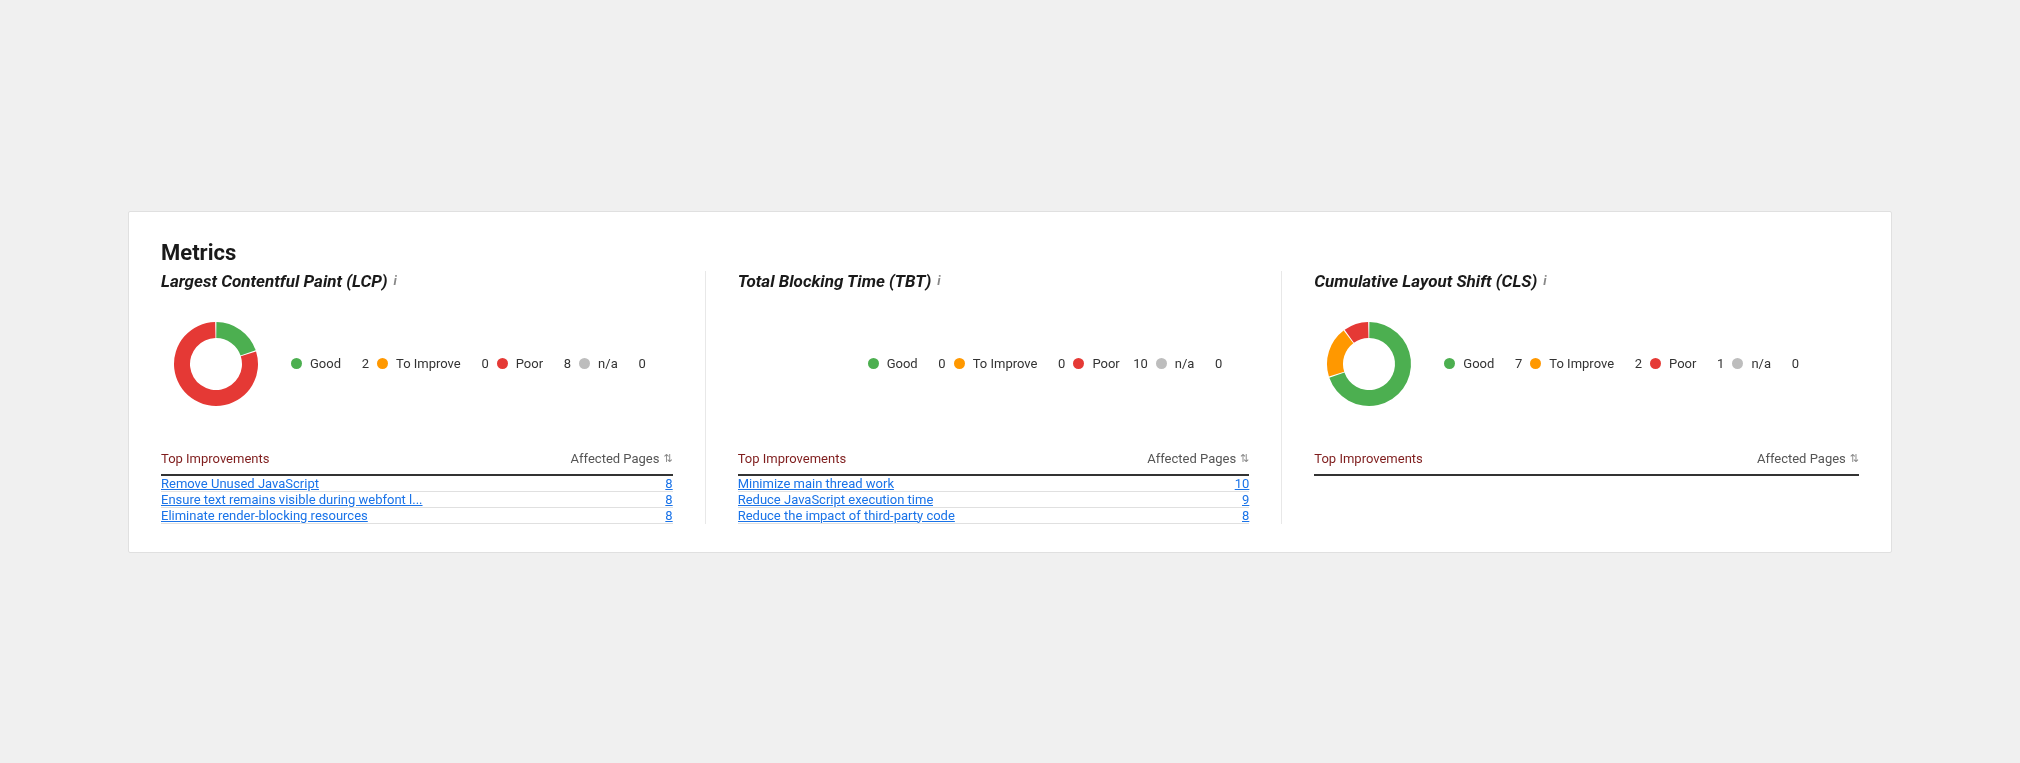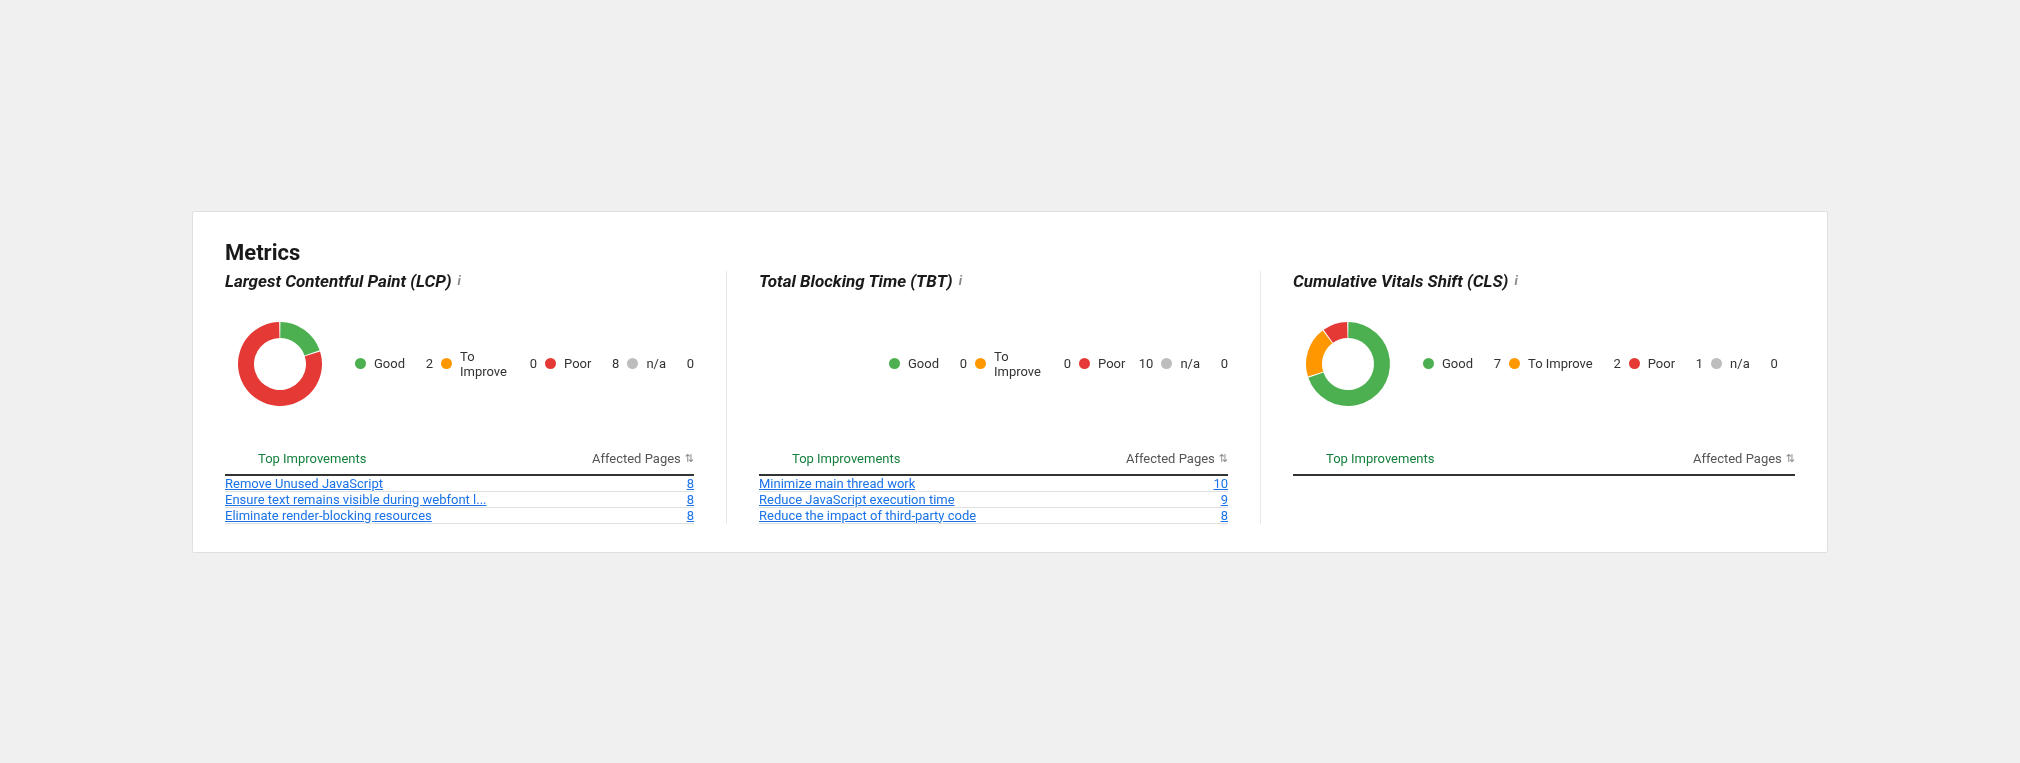--- a/index.html
+++ b/index.html
@@ -10,21 +10,21 @@
       align-items: center;
       justify-content: center;
       min-height: 100vh;
       padding: 20px;
     }
     .card {
       background: #fff;
       border: 1px solid #e0e0e0;
       border-radius: 2px;
       padding: 28px 32px;
-      width: 1636px;
+      width: 1764px;
       max-width: 100%;
     }
     .card-title {
       font-size: 22px;
       font-weight: 700;
       color: #1a1a1a;
       margin-bottom: 6px;
     }
     .card-subtitle {
       font-size: 13px;
@@ -101,23 +101,22 @@
     .table-header {
       display: flex;
       justify-content: space-between;
       align-items: center;
       padding: 8px 0;
       border-bottom: 2px solid #333;
       margin-bottom: 0;
     }
     .th-label {
       font-size: 13px;
-      color: #15803d;
+      color: #7f1d1d;
       font-weight: 400;
-      margin-left: 33px;
     }
     .th-right {
       display: flex;
       align-items: center;
       gap: 4px;
       font-size: 13px;
       color: #555;
     }
     .sort-icon {
       font-size: 11px;
@@ -258,21 +257,21 @@
       <span class="row-value">9</span>
     </div>
           <div class="table-row">
       <span class="row-link">Reduce the impact of third-party code</span>
       <span class="row-value">8</span>
     </div>
         </div>
       </div>
       <div class="metric-section">
         <div class="metric-title">
-          <span>Cumulative Vitals Shift (CLS)</span> 
+          <span>Cumulative Layout Shift (CLS)</span> 
           <span class="info-icon">i</span>
         </div>
         <div class="chart-legend-row">
           <div class="donut-container"><svg width="110" height="110" viewBox="0 0 110 110">
               <path d="M 55.419993000035 13.002099982500056 A 42 42 0 1 1 15.323171894717525 68.77495232310685 L 30.438154030063227 63.52735143811376 A 26 26 0 1 0 55.25999566668833 29.001299989166704 Z" fill="#4caf50"></path>
               <path d="M 14.927838543115008 67.57862775398576 A 42 42 0 0 1 29.63842766402836 21.52178844909308 L 39.299979030112794 34.275392849438575 A 26 26 0 0 0 30.193423860023575 62.786769561991186 Z" fill="#ff9800"></path>
               <path d="M 30.654035217006555 20.77611946629601 A 42 42 0 0 1 54.16005599888002 13.008399720003737 L 54.48003466597335 29.005199826668978 A 26 26 0 0 0 39.928688467670725 33.813788241040385 Z" fill="#e53935"></path>
             </svg></div>
           <div class="legend">
             <div class="legend-item">

